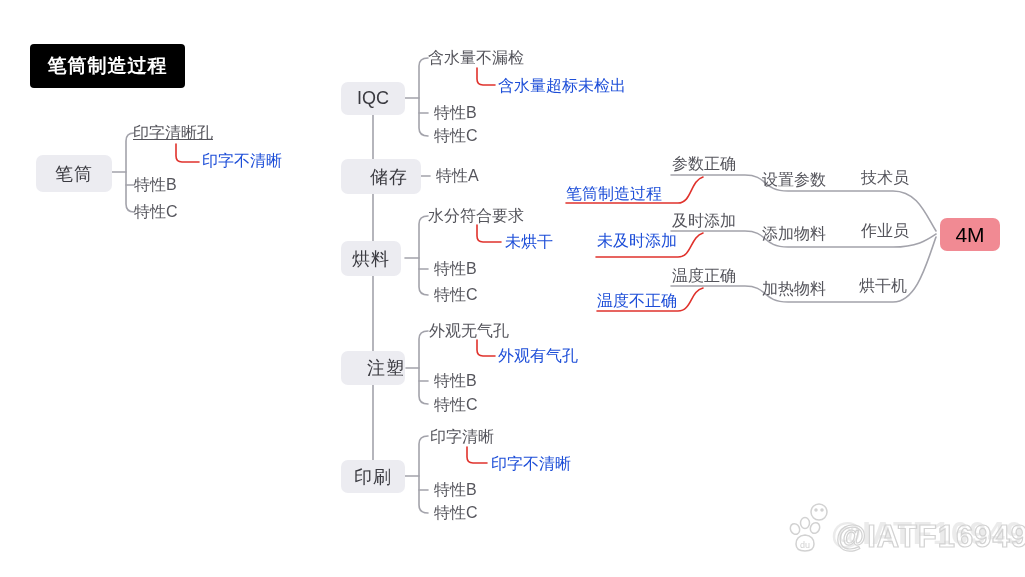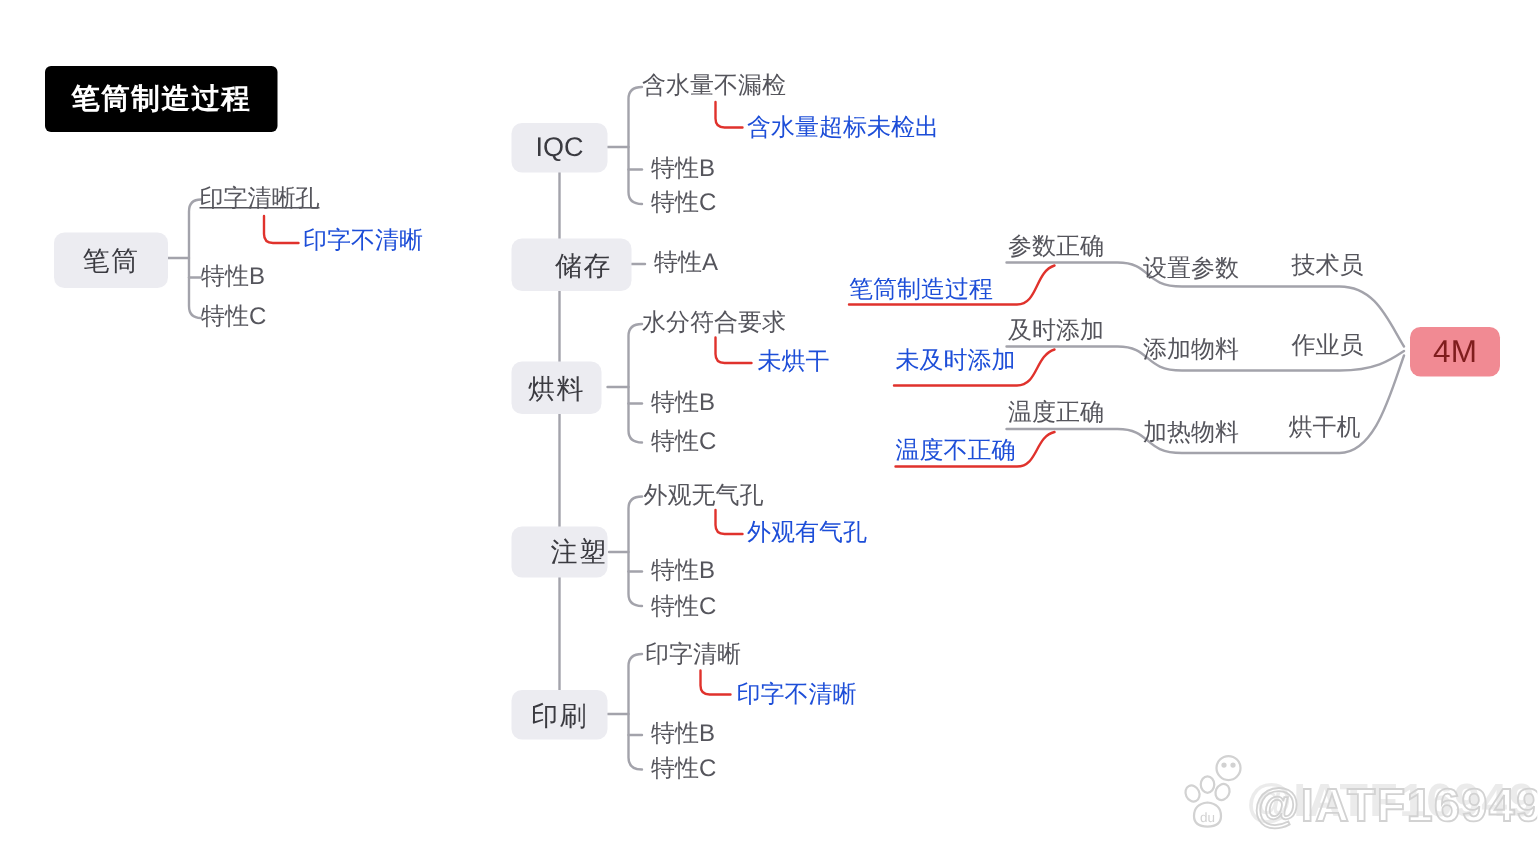--- a/index.html
+++ b/index.html
@@ -15,21 +15,21 @@
   }
   .node{
     position:absolute;background:#ececf1;border-radius:7px;color:#3a3a40;
     display:flex;align-items:center;justify-content:center;font-size:18px;z-index:2;
     letter-spacing:1px;
   }
   .lbl{position:absolute;font-size:16px;color:#55555c;white-space:nowrap;z-index:2;line-height:18px;}
   .red{color:#1d4ed8;}
   .fourm{
     position:absolute;left:940px;top:218px;width:60px;height:33px;z-index:2;
-    background:#f18a93;border-radius:7px;color:#7f1d1d;font-size:21px;
+    background:#f18a93;border-radius:7px;color:#000000;font-size:21px;
     display:flex;align-items:center;justify-content:center;
   }
   .watermark{position:absolute;left:788px;top:503px;z-index:2;display:flex;align-items:flex-end;}
   .wm-text{
     font-size:31px;font-weight:bold;letter-spacing:1px;
     color:rgba(255,255,255,0.1);-webkit-text-stroke:1.2px #d2d2d2;
     text-shadow:-5px -3px 0 rgba(210,210,210,0.45);
   }
 </style>
 </head>

